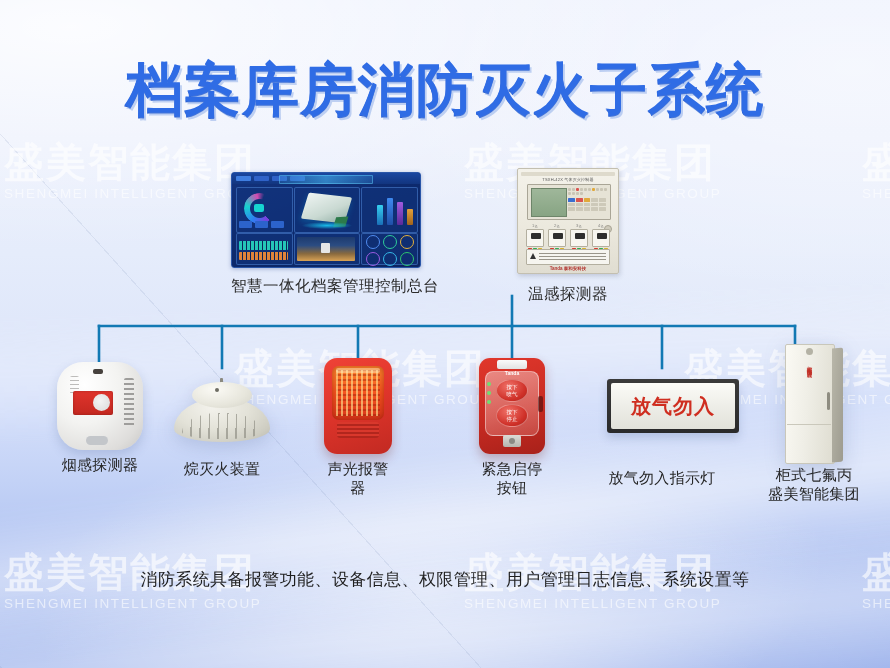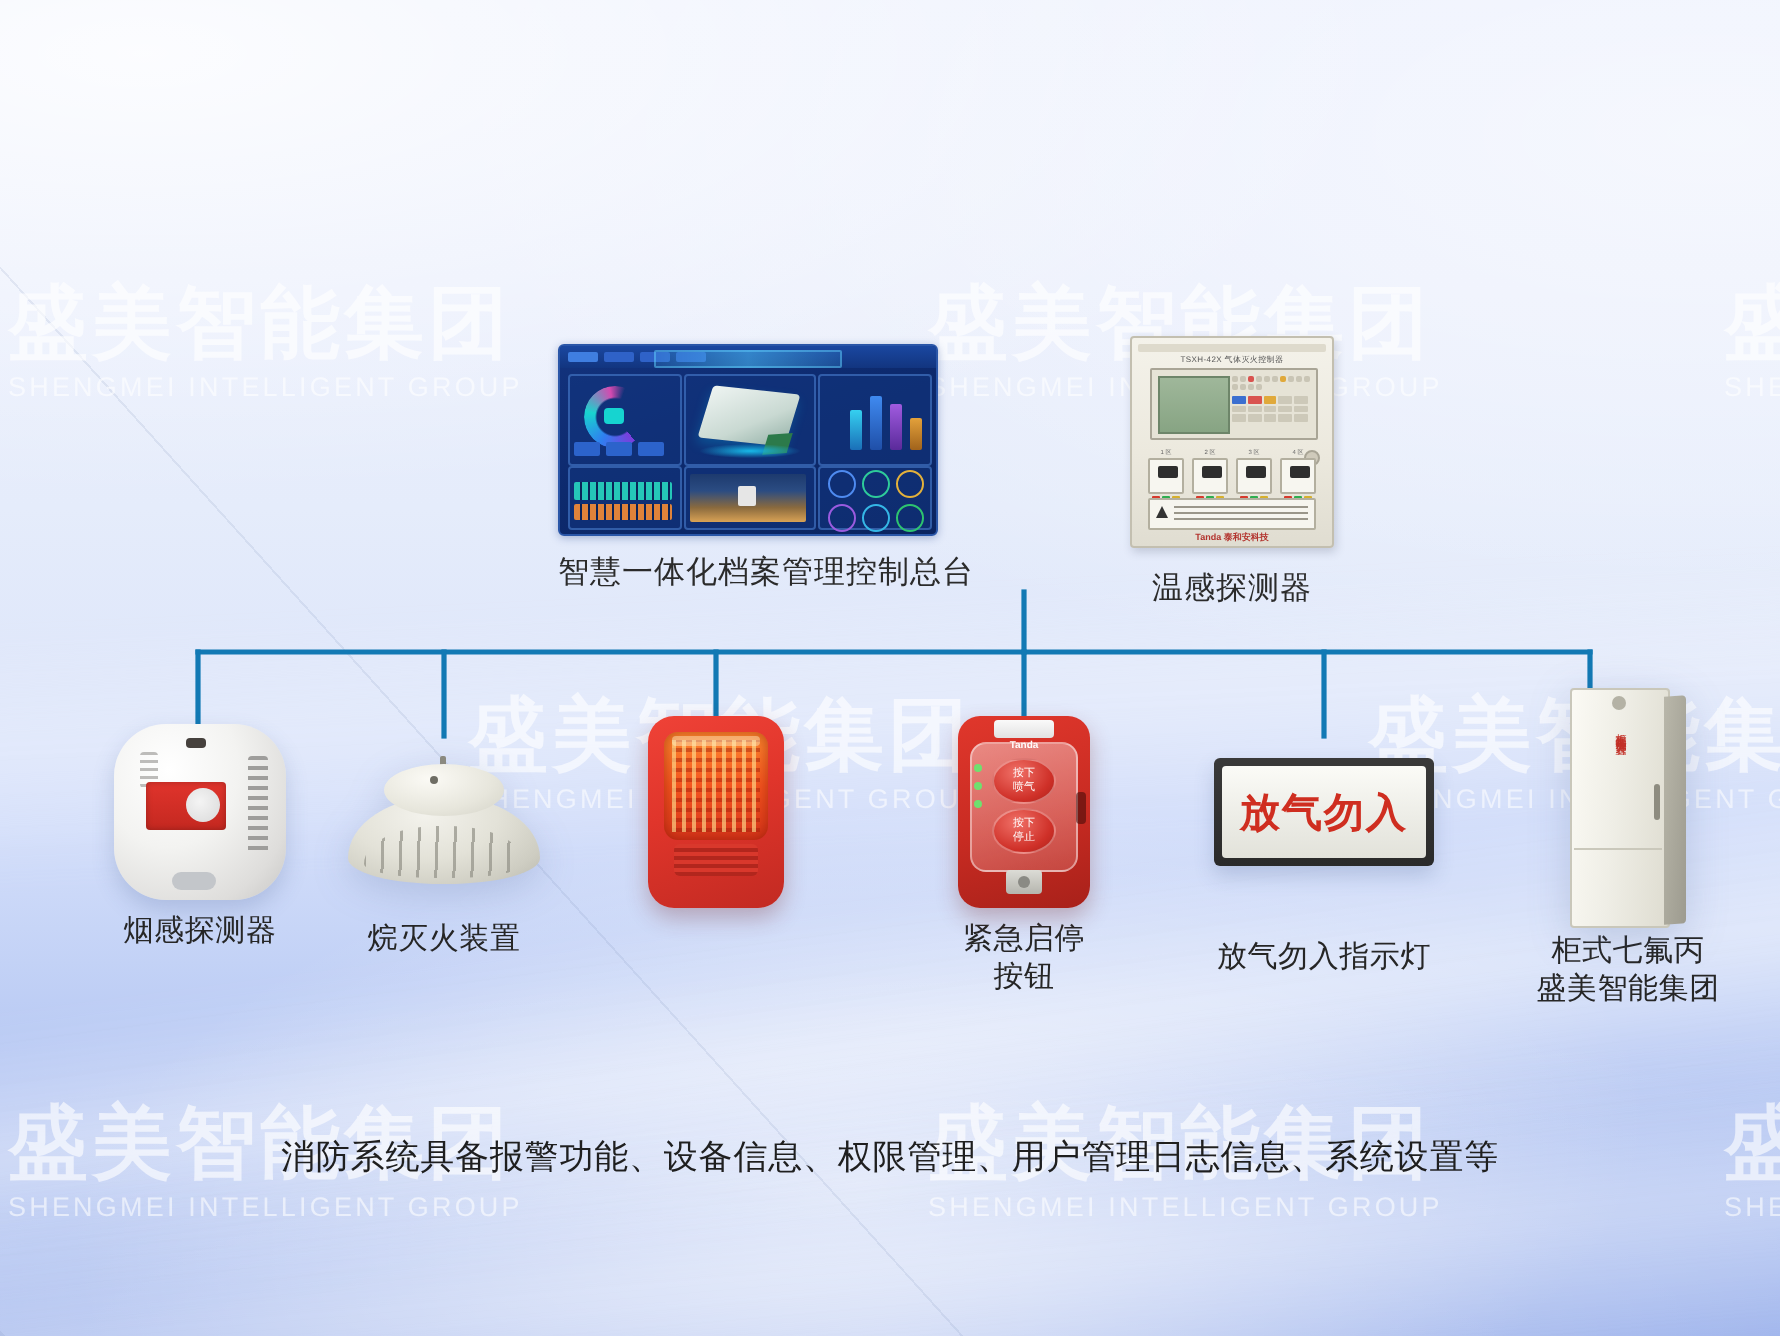--- a/index.html
+++ b/index.html
@@ -73,21 +73,21 @@
   .title{
     position:absolute;top:52px;left:0;width:890px;text-align:center;
     font-size:57px;font-weight:bold;letter-spacing:1px;
     color:#2f6ce5;
     text-shadow:2px 3px 0 rgba(110,150,225,.40), 0 1px 0 #2a5fd0;
     font-family:"DejaVu Sans","Liberation Sans",sans-serif;
   }
 
   
   .top-tier{position:absolute;top:168px;left:0;width:890px;height:130px;}
-  .topcard{position:absolute;margin-left:48px;}
+  .topcard{position:absolute;}
   .topcard .cap{
     margin-top:8px;text-align:center;font-size:15.5px;color:#2b2b2b;
     font-family:"DejaVu Sans","Liberation Sans",sans-serif;letter-spacing:.5px;
   }
 
   
   .dash{
     width:188px;height:94px;border-radius:3px;overflow:hidden;position:relative;
     background:linear-gradient(160deg,#13337e 0%,#0d2a6e 45%,#0b2460 100%);
     box-shadow:0 1px 4px rgba(40,70,140,.35);
@@ -240,21 +240,21 @@
   .estop .b1{top:21px;}
   .estop .b2{top:46px;}
   .estop .leds{position:absolute;left:8px;top:24px;display:flex;flex-direction:column;gap:5px;}
   .estop .leds i{width:4px;height:4px;border-radius:50%;background:#6fe06f;}
   .estop .key{position:absolute;left:50%;transform:translateX(-50%);bottom:7px;width:18px;height:12px;border-radius:2px;
     background:linear-gradient(180deg,#dcdcd6,#b5b5ae);}
   .estop .key:after{content:"";position:absolute;left:6px;top:3px;width:6px;height:6px;border-radius:50%;background:#8a8a84;}
   .estop .side{position:absolute;right:2px;top:38px;width:5px;height:16px;border-radius:2px;background:rgba(60,10,8,.55);}
 
   
-  .sign{width:110px;height:54px;border-radius:3px;position:relative;
+  .sign{width:132px;height:54px;border-radius:3px;position:relative;
     background:linear-gradient(180deg,#3a3a3a,#2a2a2a);padding:4px;box-sizing:border-box;
     box-shadow:0 5px 10px rgba(70,90,140,.22);}
   .sign .face{position:absolute;inset:4px;border-radius:2px;
     background:linear-gradient(180deg,#fbfbf7 0%,#eeeee8 50%,#e2e2da 100%);
     display:flex;align-items:center;justify-content:center;}
   .sign .txt{font-size:20px;font-weight:bold;color:#cf2e20;letter-spacing:1px;
     font-family:"DejaVu Sans","Liberation Sans",sans-serif;}
 
   
   .cab{width:58px;height:118px;position:relative;filter:drop-shadow(0 5px 10px rgba(70,90,140,.22));}
@@ -312,20 +312,21 @@
     <div class="wm" style="left:452px; top:552px;">
       <div class="wm-cn">盛美智能集团</div>
       <div class="wm-en">SHENGMEI INTELLIGENT GROUP</div>
     </div>
     <div class="wm" style="left:850px; top:552px;">
       <div class="wm-cn">盛美智能集团</div>
       <div class="wm-en">SHENGMEI INTELLIGENT GROUP</div>
     </div>
   </div>
 
+  <div class="title">档案库房消防灭火子系统</div>
 
   <div class="top-tier">
 
     <div class="topcard" style="left:231px;top:4px;">
       <div class="art dash">
         <div class="bar-top">
           <span class="chip a"></span>
             <span class="chip"></span>
             <span class="chip"></span>
             <span class="chip"></span>
@@ -492,20 +493,21 @@
       </div>
       <div class="lbl" style="margin-top:18px">烷灭火装置</div>
     </div>
 
     <div class="item" style="left:324px;top:6px;width:68px;">
       <div class="art strobe">
         <span class="win"></span>
           <span class="topband"></span>
           <span class="grill"></span>
       </div>
+      <div class="lbl">声光报警器</div>
     </div>
 
     <div class="item" style="left:479px;top:6px;width:66px;">
       <div class="art estop">
         <span class="brandtab"></span>
         <span class="brandtxt">Tanda</span>
         <span class="glass"></span>
         <span class="leds">
             <i></i>
             <i></i>

